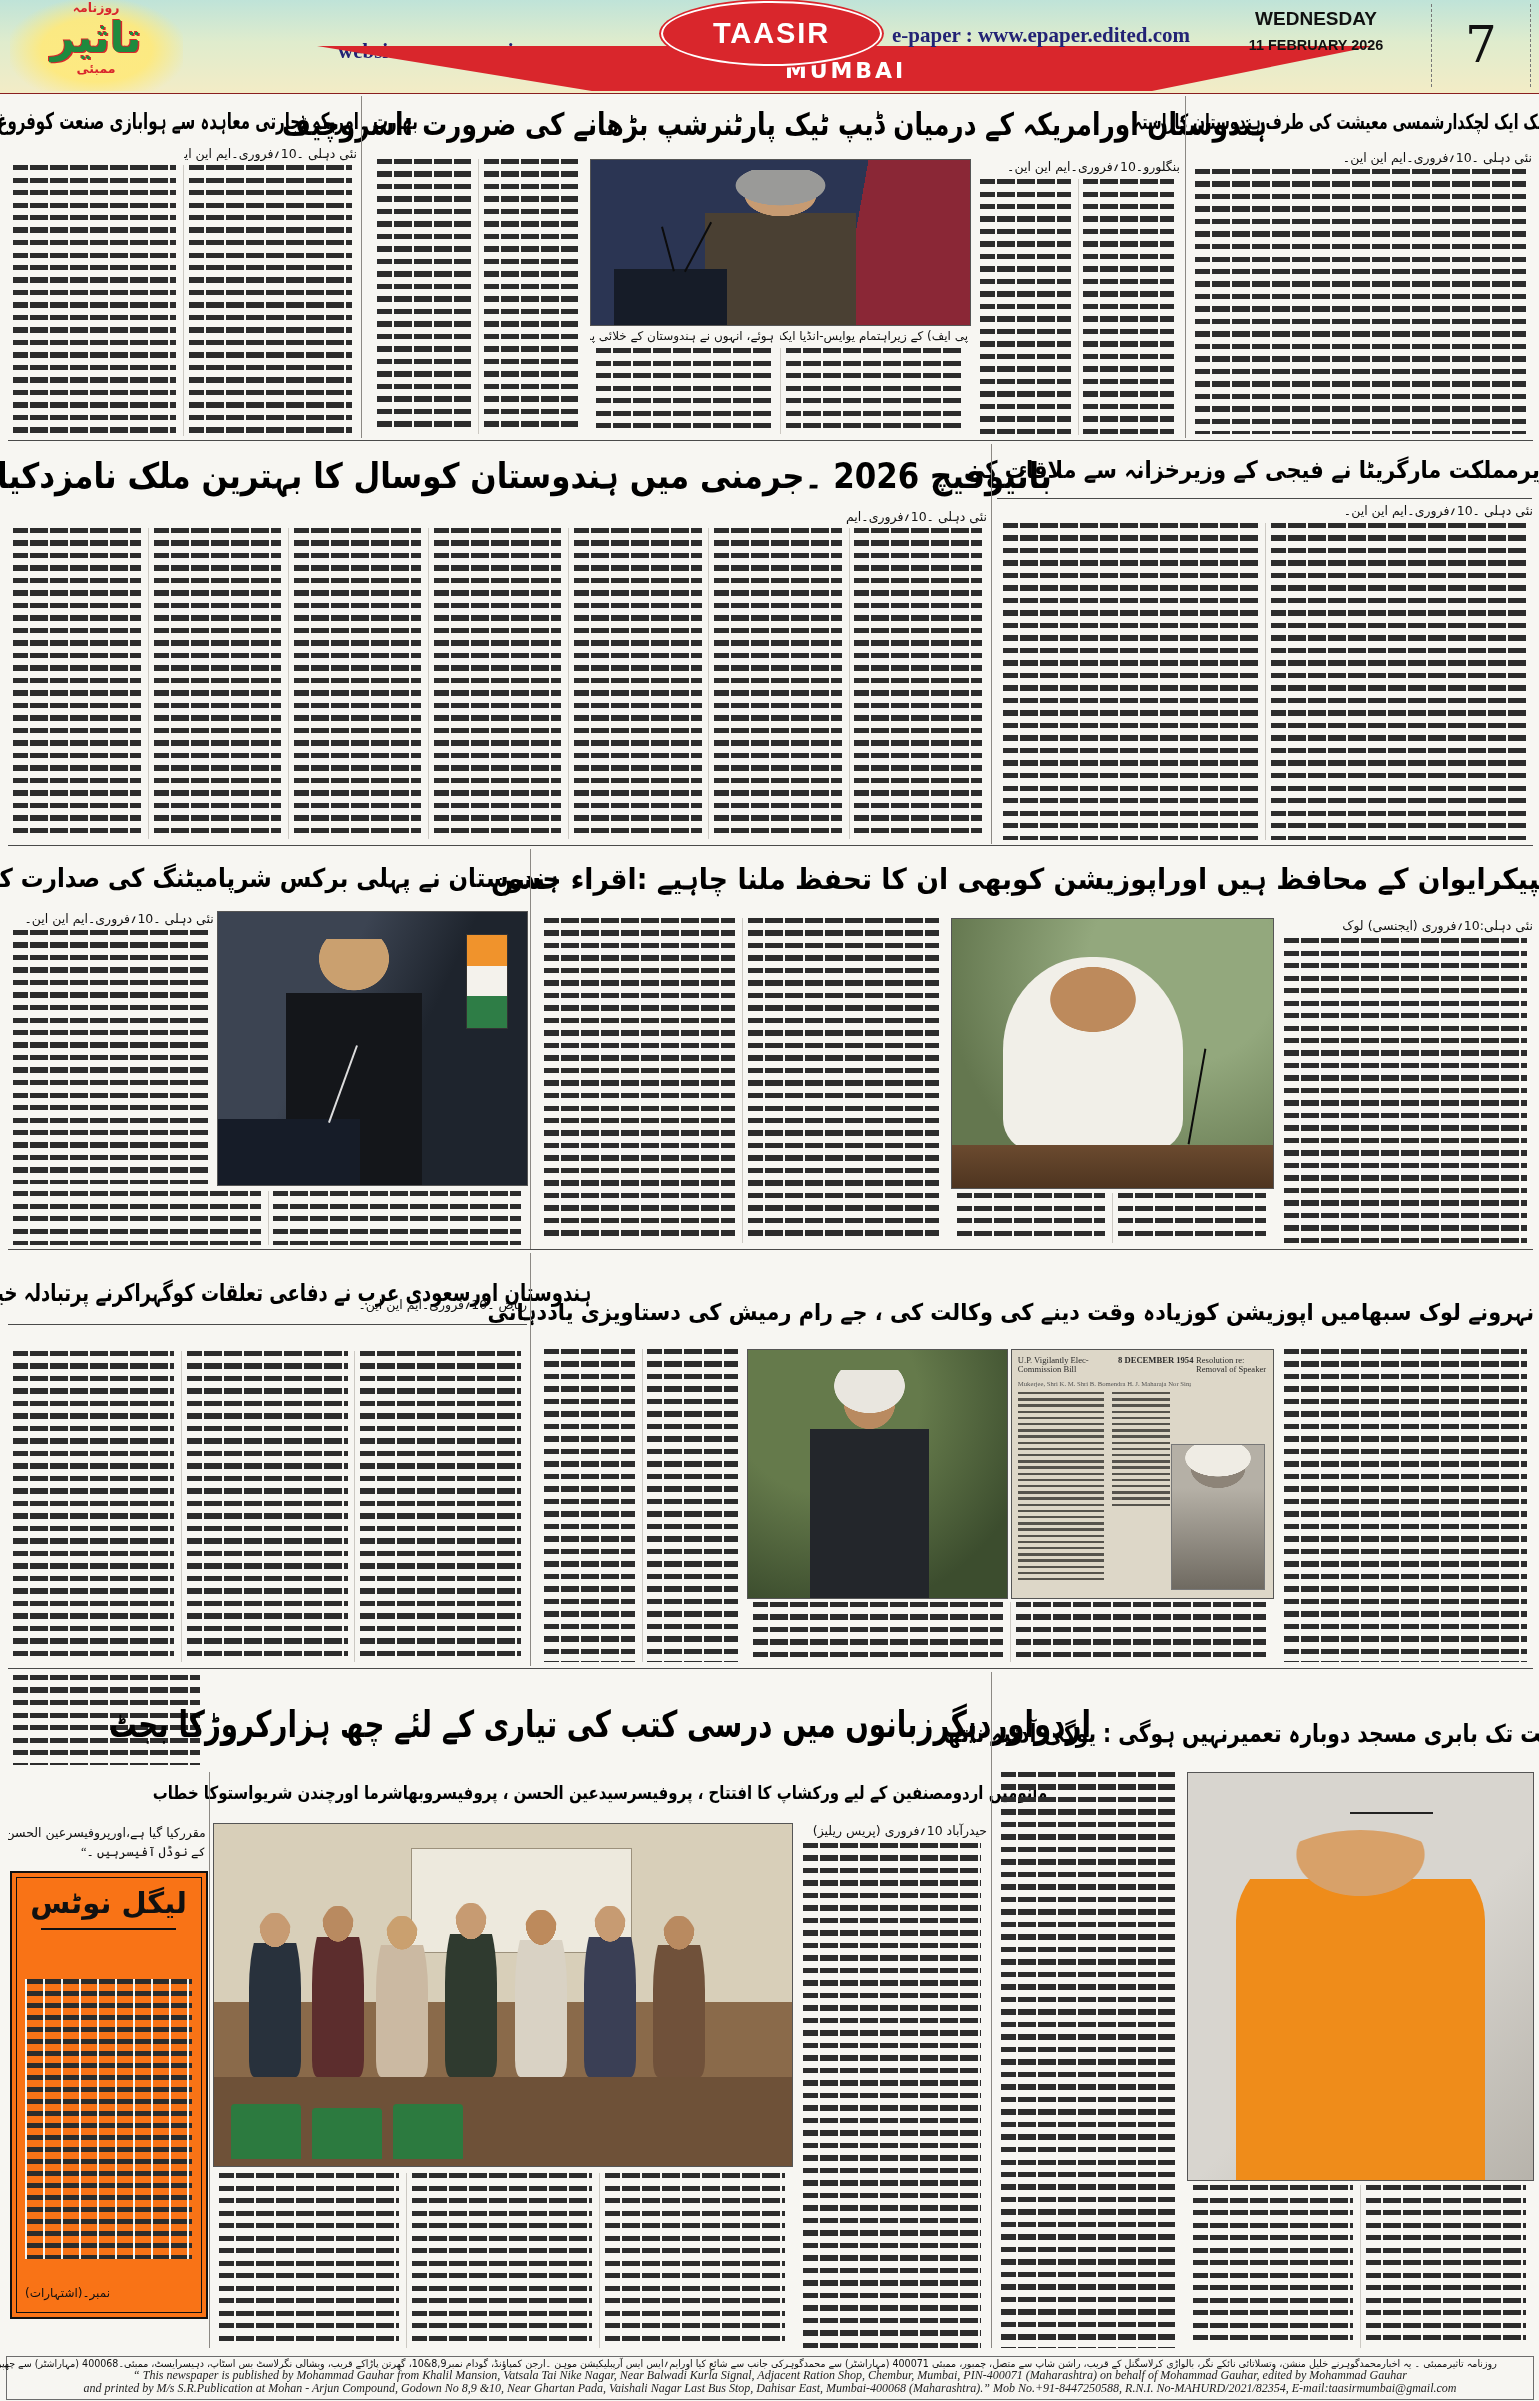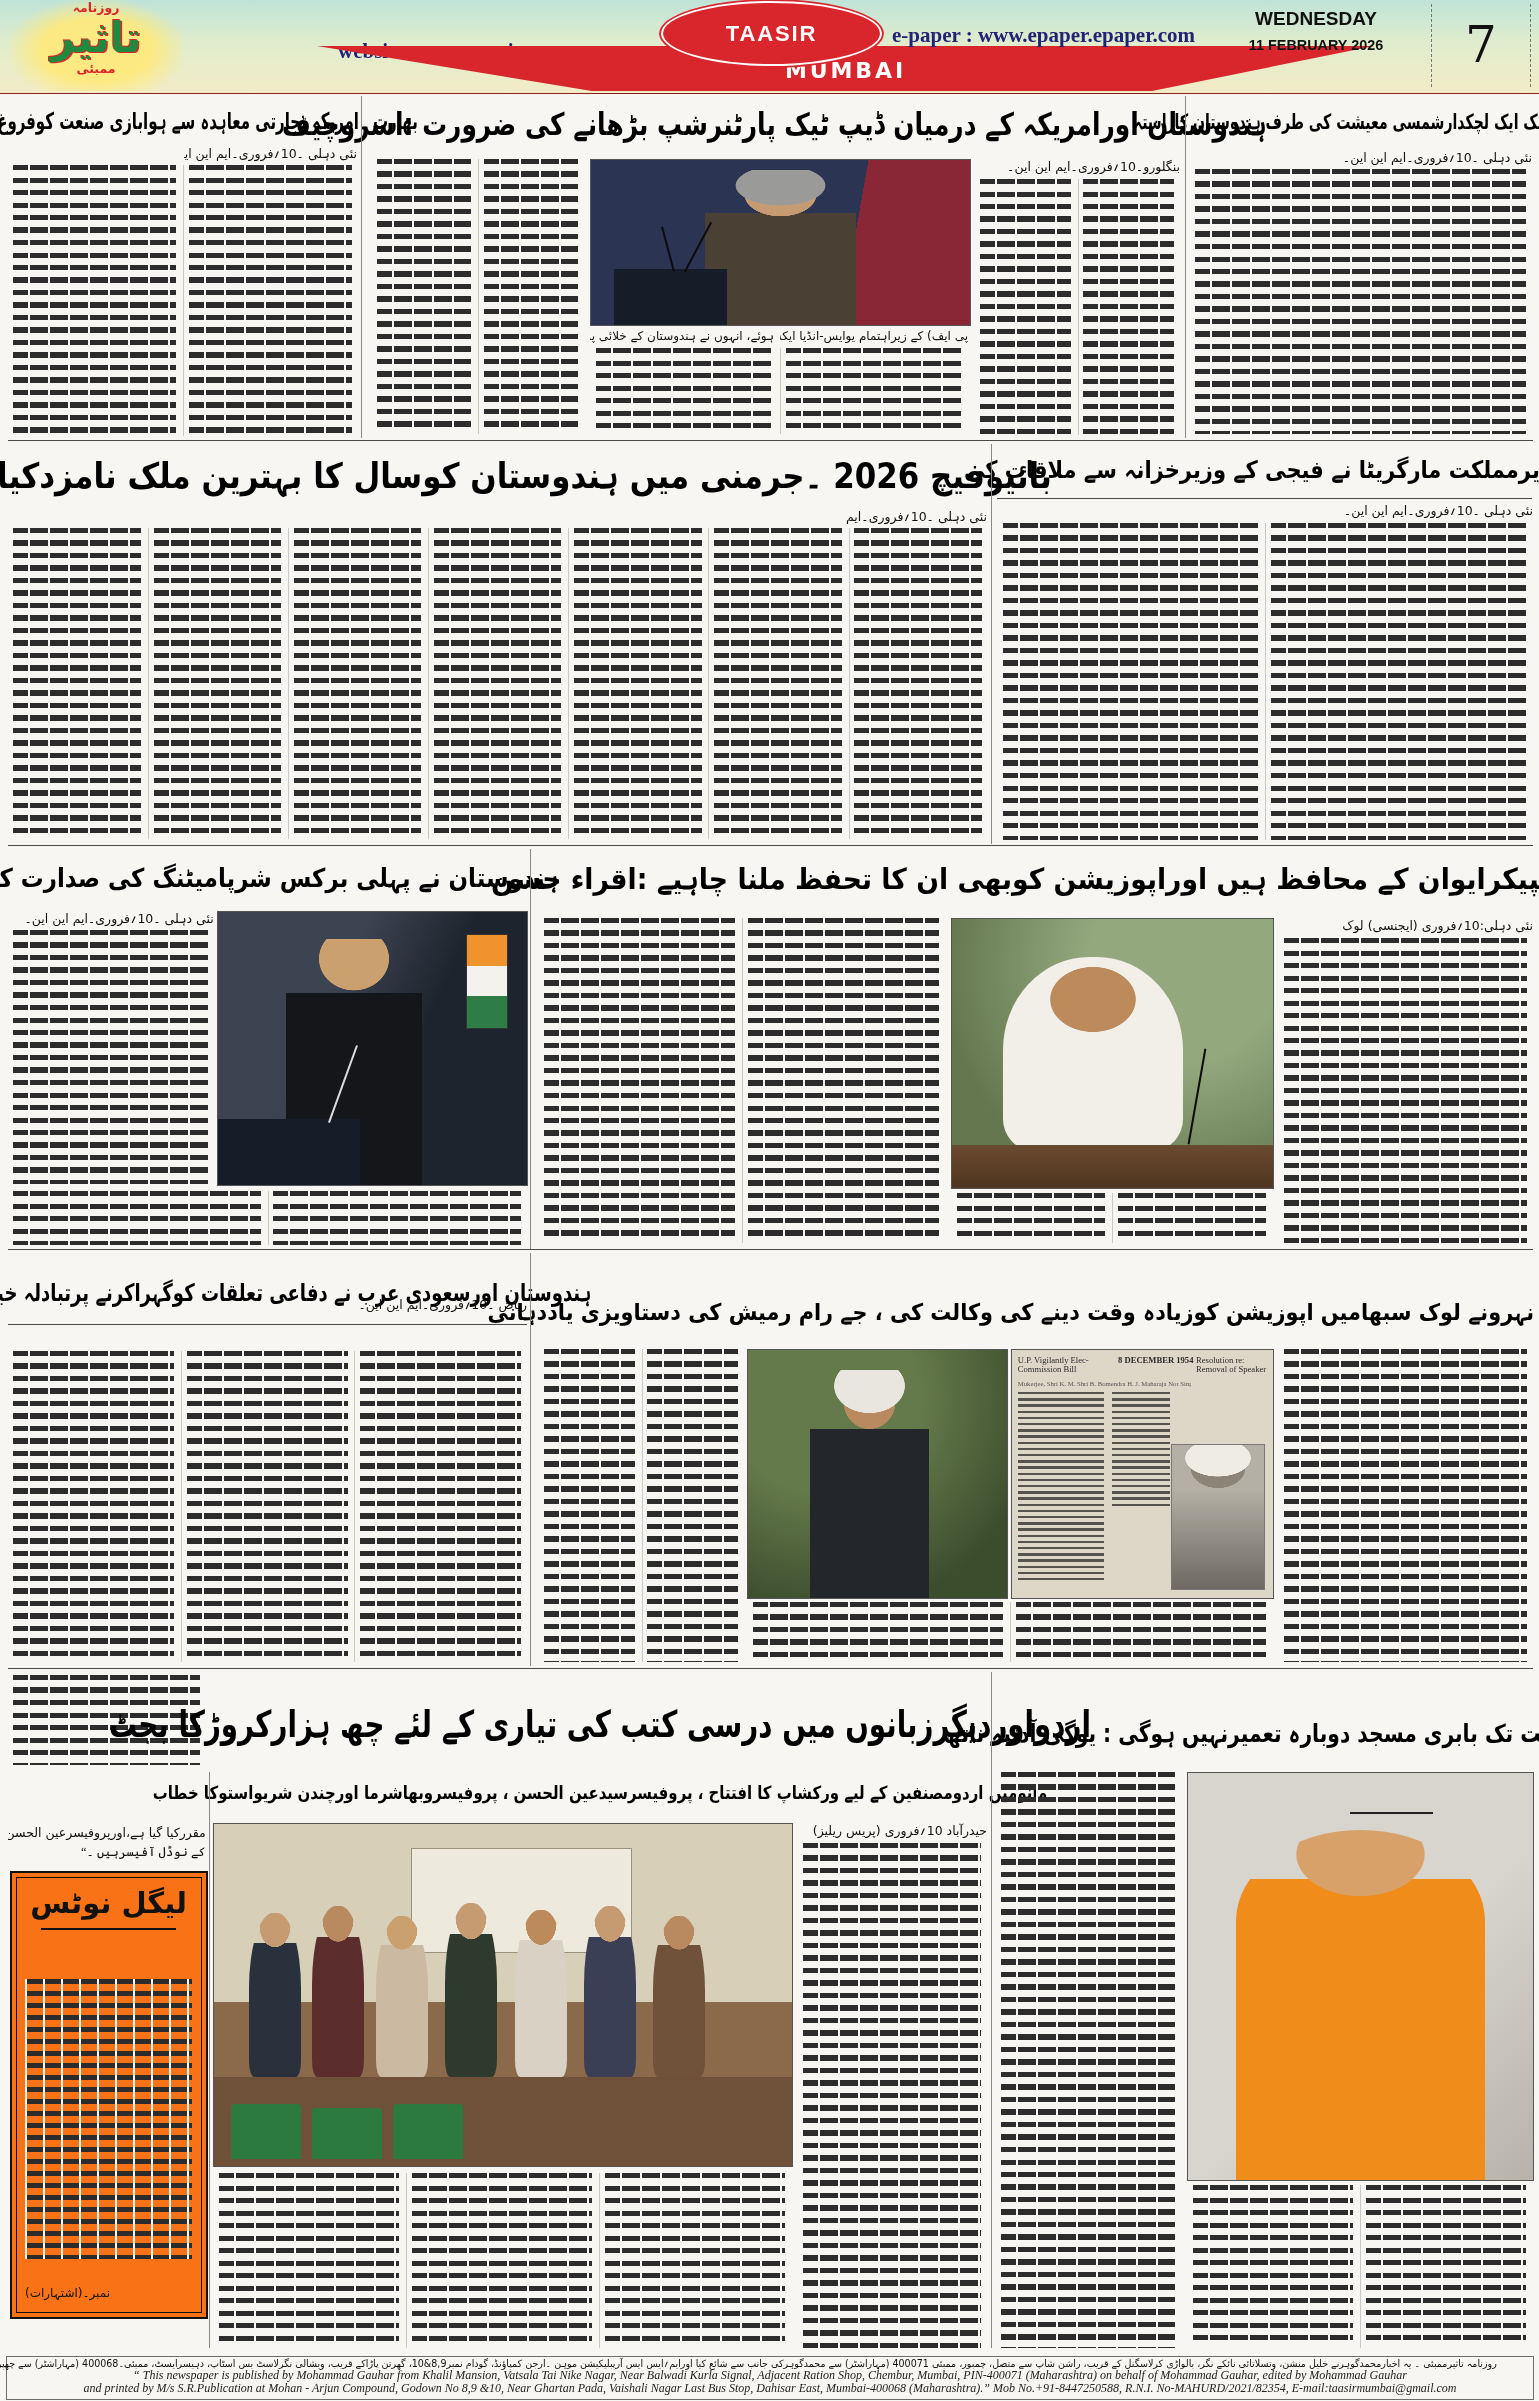--- a/index.html
+++ b/index.html
@@ -17,21 +17,21 @@
   .logo .city{font-size:12.5px;color:#d9262c;font-weight:bold;}
   .urlTxt{position:absolute;top:23px;font-family:"Liberation Serif",serif;font-weight:bold;
           font-size:21px;color:#232375;}
   .banner{position:absolute;left:317px;top:46px;width:1057px;height:45px;background:#d9262c;
           clip-path:polygon(0 0,100% 0,79% 100%,26% 100%);}
   .mumbai{position:absolute;left:317px;top:58px;width:1057px;text-align:center;color:#fff;
           font-weight:bold;font-size:22px;letter-spacing:2.9px;}
   .oval{position:absolute;left:661px;top:1px;width:217px;height:61px;background:#d9262c;
         border:2.9px solid #fff;border-radius:50%;display:flex;align-items:center;justify-content:center;
         box-shadow:0 0 0 1.9px #d9262c;}
-  .oval span{color:#fff;font-weight:bold;font-size:22px;letter-spacing:1.9px;font-family:"Liberation Sans",sans-serif;}
+  .oval span{color:#fff;font-weight:bold;font-size:29px;letter-spacing:1.9px;font-family:"Liberation Sans",sans-serif;}
   .daybox{position:absolute;left:1220px;top:7.7px;width:192px;text-align:center;}
   .daybox .wd{font-size:19px;font-weight:bold;font-family:"Liberation Sans",sans-serif;}
   .daybox .dt{font-size:14.4px;font-weight:bold;font-family:"Liberation Sans",sans-serif;margin-top:7.7px;}
   .pgno{position:absolute;left:1431px;top:3.8px;width:98px;height:83px;border-left:1.9px dashed #777;
         border-right:1.9px dashed #777;display:flex;align-items:center;justify-content:center;
         font-family:"DejaVu Serif",serif;font-size:50px;}
   
   .hd{position:absolute;font-weight:bold;color:#000;direction:rtl;text-align:center;
       display:flex;align-items:center;justify-content:center;}
   .fit{white-space:nowrap;transform-origin:50% 50%;}
@@ -92,21 +92,21 @@
       <div class="daily">روزنامہ</div>
       <div class="ttl">تاثیر</div>
       <div class="city">ممبئی</div>
     </div>
     <div class="urlTxt" style="left:338px;margin-top:16px;">website : www.taasir.com</div>
     <div class="banner"></div>
     <div class="mumbai">MUMBAI</div>
     <div class="oval">
       <span>TAASIR</span>
     </div>
-    <div class="urlTxt" style="left:892px;">e-paper : www.epaper.epaper.com</div>
+    <div class="urlTxt" style="left:892px;">e-paper : www.epaper.edited.com</div>
     <div class="daybox">
       <div class="wd">WEDNESDAY</div>
       <div class="dt">11 FEBRUARY 2026</div>
     </div>
     <div class="pgno">7</div>
   </div>
 
   <div class="hd fit" style="left: 7.7px; top: 100px; width: 350px; height: 42px; font-size: 23px; transform: scaleX(0.65233);">بھارت ۔امریکہ تجارتی معاہدہ سے ہوابازی صنعت کوفروغ ملے گا</div>
   <div class="dl" style="left:184px;top:146px;width:173px;">نئی دہلی ۔10؍فروری۔ایم این این۔</div>
   <div class="cols" style="left:7.7px;top:165px;width:350px;height:271px;">

